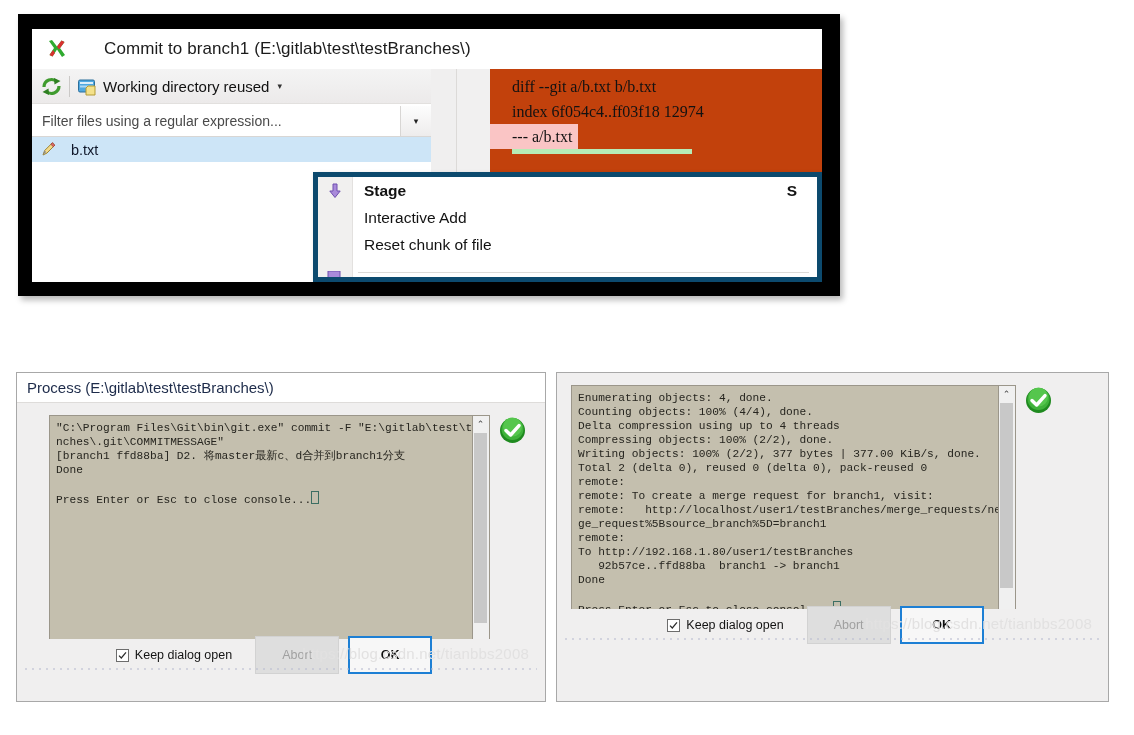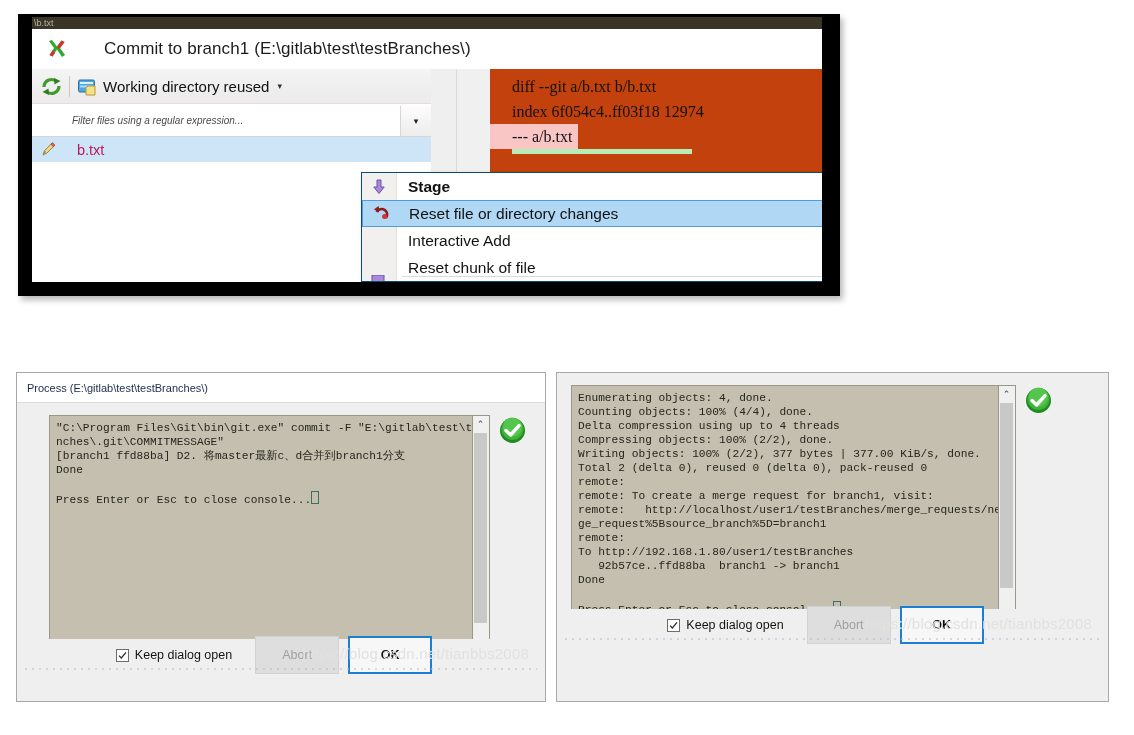--- a/index.html
+++ b/index.html
@@ -104,26 +104,24 @@
     position: absolute;
     left: 0; top: 76px;
     width: 399px; height: 32px;
     background: #ffffff;
     border-bottom: 1px solid #d8d6d4;
     display: flex; align-items: center;
     box-sizing: border-box;
   }
   .tg-filter .ph {
     flex: 1;
-    font-style: italic;
-    font-size: 10px;
+    font-size: 14px;
     color: #4a4a4a;
     padding-left: 10px;
     white-space: nowrap;
-    margin-left: 30px;
   }
   .tg-filter .ddbtn {
     width: 30px; height: 30px;
     border-left: 1px solid #d8d6d4;
     background: linear-gradient(to bottom,#fdfdfd,#eeecec);
     display: flex; align-items: center; justify-content: center;
     font-size: 9px; color: #222;
   }
 
   .tg-filelist {
@@ -132,21 +130,21 @@
     width: 399px; height: 145px;
     background: #ffffff;
   }
   .tg-filerow {
     height: 25px;
     background: #cde5f7;
     display: flex; align-items: center;
     padding-left: 8px;
     box-sizing: border-box;
   }
-  .tg-filerow .fname { font-size: 14.5px; color: #be185d; margin-left: 20px; }
+  .tg-filerow .fname { font-size: 14.5px; color: #0f172a; margin-left: 14px; }
   .pencil-ico { width: 17px; height: 17px; flex: none; }
 
   .tg-splitcol {
     position: absolute;
     left: 399px; top: 40px;
     width: 25px; height: 120px;
     background: #f0efef;
     border-right: 1px solid #dcdad8;
   }
   .tg-splitcol2 {
@@ -175,24 +173,23 @@
   .tg-diff-underline {
     position: absolute; left: 424px; top: 161px; width: 366px; height: 2px; background: #c9c7c5;
   }
 
   
   .ctx-menu {
     position: absolute;
     left: 281px; top: 143px;
     width: 509px; height: 110px;
     background: #ffffff;
-    border: 1px solid #0c4a6e;
+    border: 5px solid #0c4a6e;
     box-shadow: 2px 2px 4px rgba(0,0,0,0.25);
     box-sizing: border-box;
-    margin-left: 48px;
   }
   .ctx-gutter {
     position: absolute; left: 0; top: 0; width: 34px; height: 100%;
     background: #f1f0ef; border-right: 1px solid #e3e1df;
   }
   .ctx-item {
     position: relative;
     height: 27px;
     display: flex; align-items: center;
     box-sizing: border-box;
@@ -234,21 +231,21 @@
 
   .bd-titlebar {
     height: 30px;
     background: #ffffff;
     border-bottom: 1px solid #dedcda;
     display: flex; align-items: center;
     padding-left: 10px;
     box-sizing: border-box;
   }
   .bd-titlebar .t {
-    font-size: 11px;
+    font-size: 15px;
     color: #1d2b4a;
     white-space: nowrap;
   }
 
   .bd-body { position: relative; height: 268px; background: #f0efef; }
 
   .console {
     position: absolute;
     top: 12px;
     background: #c4bfae;
@@ -364,23 +361,20 @@
     opacity: .55;
   }
 </style>
 </head>
 <body>
 
 <div class="page">
 
   <div class="top-shot">
 
-    <div class="top-shot-dark-strip">
-      <div class="frag">\b.txt</div>
-    </div>
 
     <div class="tg-dialog">
 
       <div class="tg-title">
         <svg class="tgx-icon" viewBox="0 0 22 22">
           <path d="M3 3 L8 10 L3.5 17 L6.5 18.5 L11 11.5 L16 19 L19 17 L14 10 L18.5 4 L15.5 2.5 L11 8.5 L6 2 Z" fill="#2faa2f"></path>
           <path d="M15.5 2.5 L11 8.5 L13 11.5 L18.5 4 Z" fill="#d83030"></path>
           <path d="M3.5 17 L6.5 18.5 L9 15 L7 12 Z" fill="#d83030"></path>
         </svg>
         <span class="tg-title-text">Commit to branch1 (E:\gitlab\test\testBranches\)</span>
@@ -438,31 +432,20 @@
         <div class="ctx-item">
           <div class="ic">
             <svg width="16" height="16" viewBox="0 0 16 16">
               <path d="M6 1 h4 v7 h3.2 L8 14.5 L2.8 8 H6 Z" fill="#a98ada" stroke="#6f4fae" stroke-width="1"></path>
             </svg>
           </div>
           <span class="lbl bold">Stage</span>
           <span class="acc bold">S</span>
         </div>
 
-        <div class="ctx-item selected">
-          <div class="ic">
-            <svg width="17" height="17" viewBox="0 0 17 17">
-              <path d="M14 13 a5.6 5.6 0 1 0 -9.4 -6" fill="none" stroke="#8e1b1b" stroke-width="2.6"></path>
-              <path d="M6.8 1 L2 4.2 L7 7.4 Z" fill="#8e1b1b"></path>
-              <circle cx="12.6" cy="11.4" r="2.5" fill="#d83030"></circle>
-            </svg>
-          </div>
-          <span class="lbl">Reset file or directory changes</span>
-          <span class="acc">R</span>
-        </div>
 
         <div class="ctx-item">
           <div class="ic"></div>
           <span class="lbl">Interactive Add</span>
           <span class="acc"></span>
         </div>
 
         <div class="ctx-item">
           <div class="ic"></div>
           <span class="lbl">Reset chunk of file</span>

